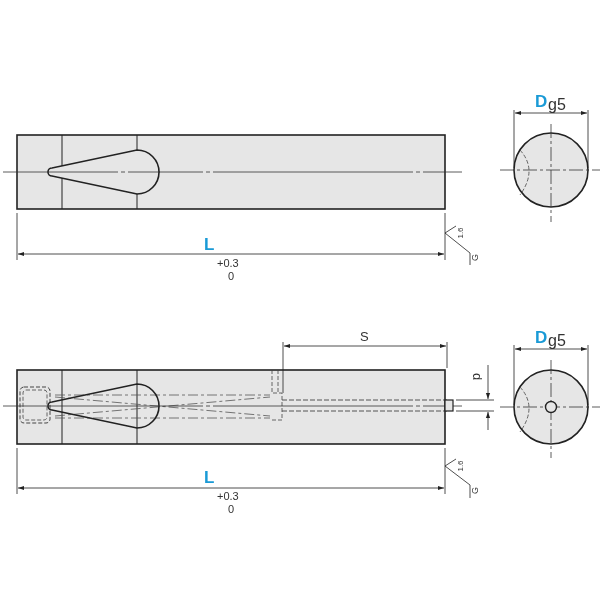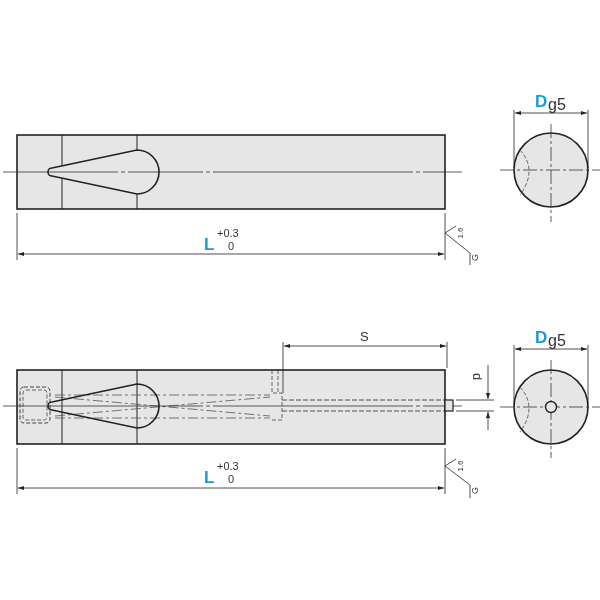--- a/index.html
+++ b/index.html
@@ -1,20 +1,20 @@
 <!DOCTYPE html>
 <html><head>
   <meta charset="utf-8">
   <style>
     html, body { margin: 0; padding: 0; background: #ffffff; }
     body { width: 600px; height: 600px; position: relative; overflow: hidden; font-family: "Liberation Sans", sans-serif; }
     svg { position: absolute; left: 0; top: 0; }
     .lbl { position: absolute; font-family: "Liberation Sans", sans-serif; color: #222; line-height: 1; white-space: nowrap; }
     .big { font-size: 17px; font-weight: bold; color: #1a9ad6; }
-    .tol { font-size: 11px; color: #333; }
+    .tol { font-size: 11px; color: #333; margin-top: 30px; }
     .sub { font-size: 16px; color: #333; }
     .dimtxt { font-size: 13px; color: #333; }
     .rot { transform: rotate(-90deg); transform-origin: center center; }
     .rot90 { transform: rotate(90deg); transform-origin: center center; }
   </style>
 </head>
 <body>
 
 <svg width="600" height="600" viewBox="0 0 600 600" xmlns="http://www.w3.org/2000/svg">
   <defs>

